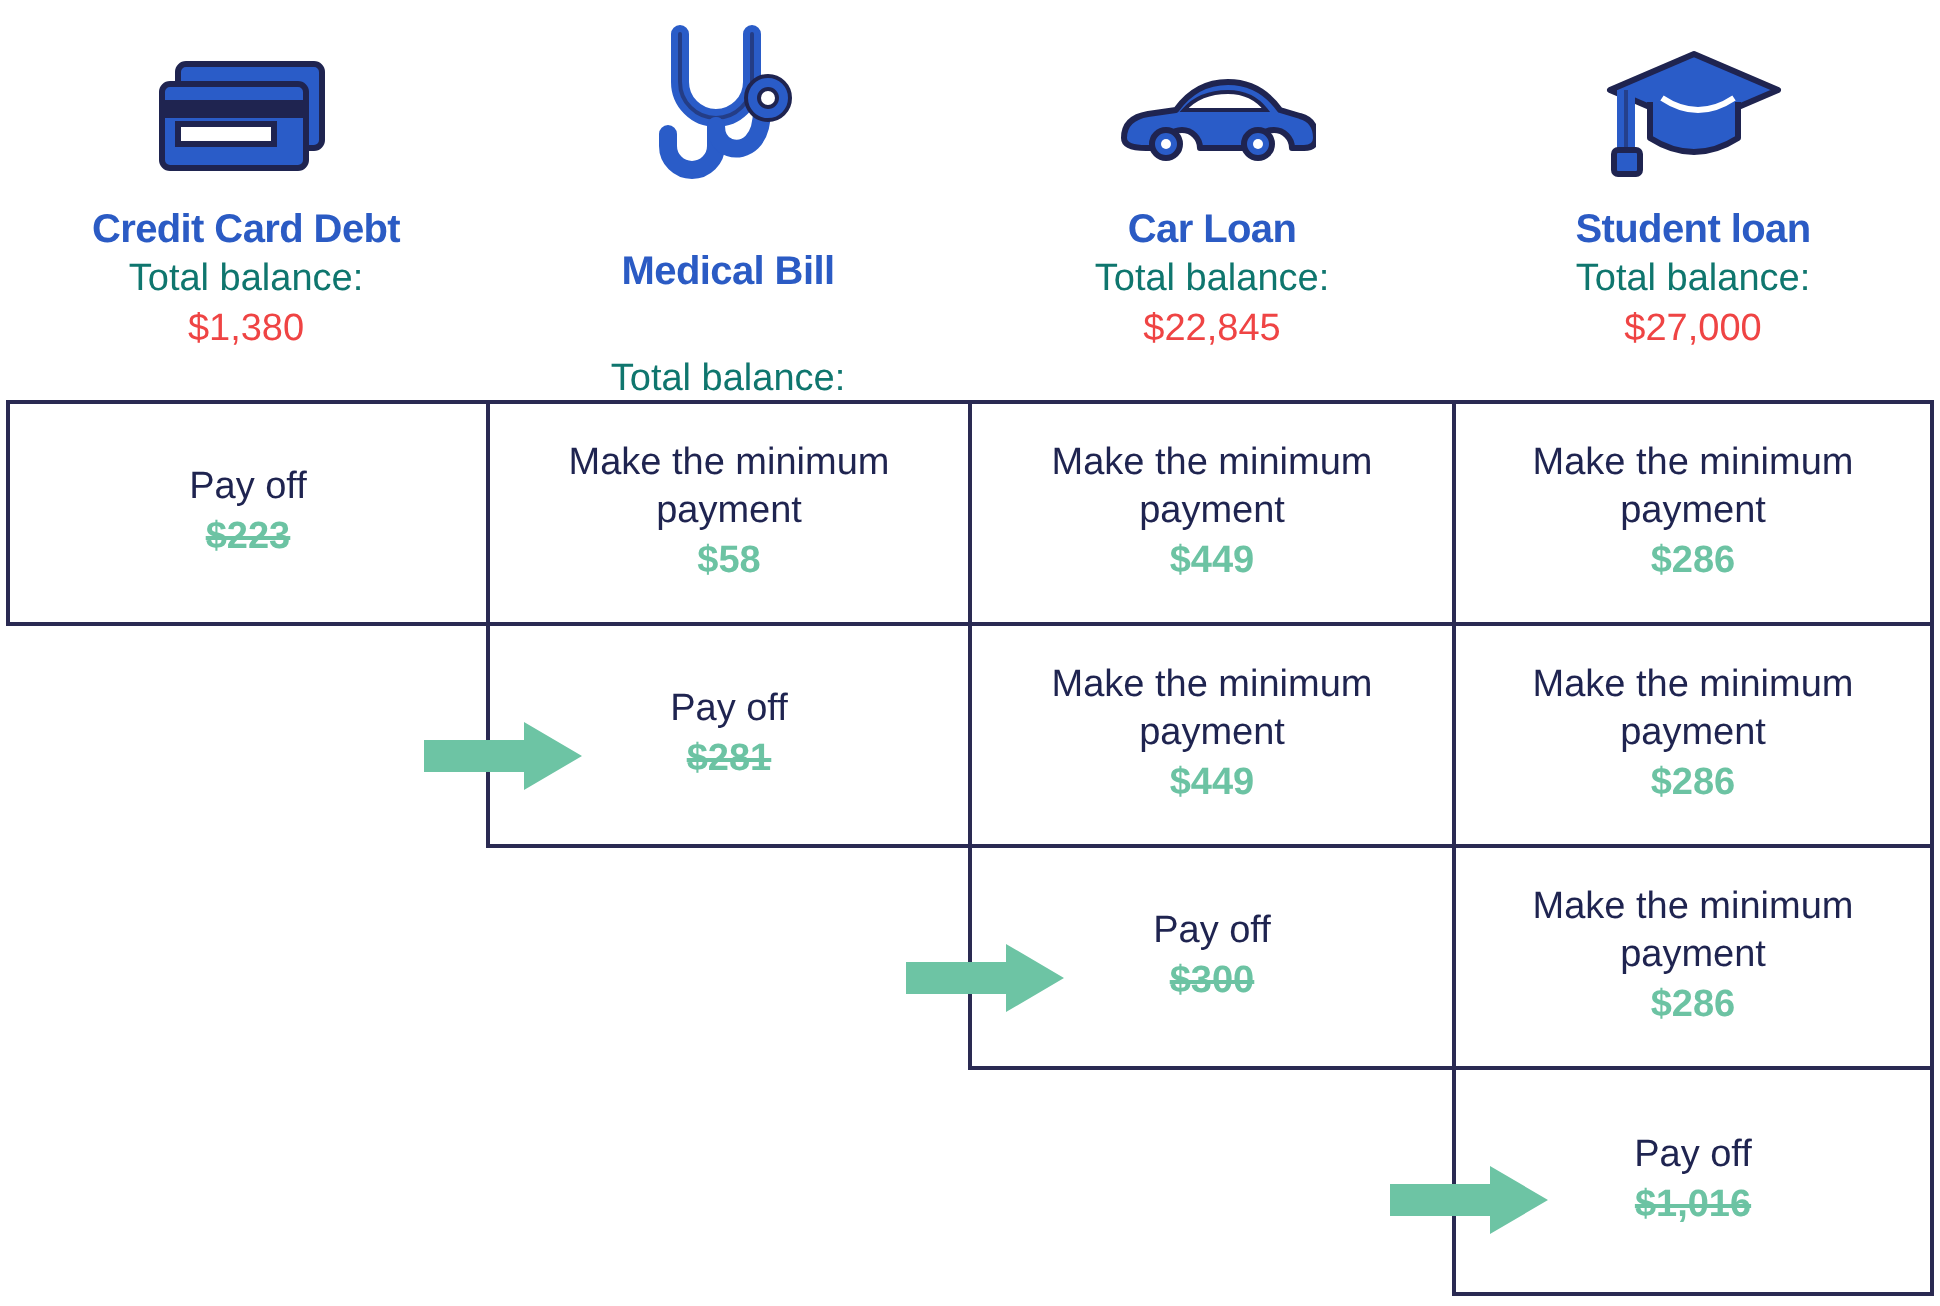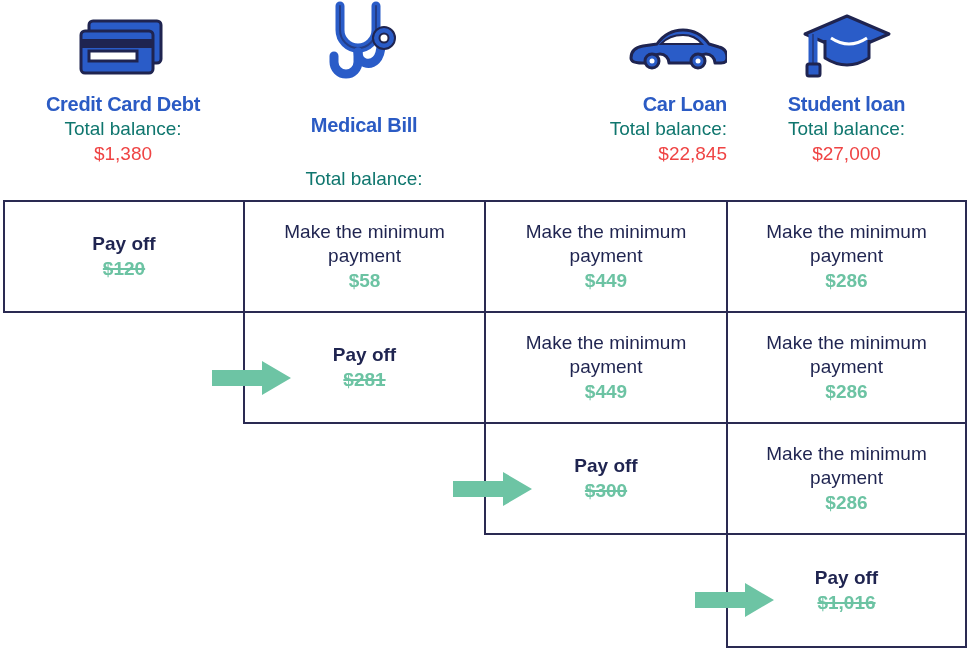--- a/index.html
+++ b/index.html
@@ -13,25 +13,25 @@
 
   
   .headers {
     position: absolute; left: 3px; top: 0; width: 963px; height: 200px;
     display: flex;
   }
   .head-col {
     flex: 0 0 auto;
     display: flex; flex-direction: column; align-items: center;
     justify-content: flex-start;
-    padding-top: 0;
+    padding-top: 11px;
   }
   .head-col.c0 { width: 240px; }
   .head-col.c1 { width: 242px; gap: 29px; }
-  .head-col.c2 { width: 242px; align-items: flex-end; }
+  .head-col.c2 { width: 242px; }
   .head-col.c3 { width: 239px; }
 
   .icon-wrap {
     height: 92px; display: flex; align-items: center; justify-content: center;
   }
   .icon-wrap svg { display: block; }
 
   .debt-title {
     color: #2B5BC4;
     font-size: 20px;
@@ -65,21 +65,21 @@
     align-items: center; justify-content: center;
     text-align: center;
     padding: 4px 10px;
   }
   .cell-label {
     color: #1F2450;
     font-size: 19px;
     line-height: 24px;
     font-weight: normal;
   }
-  .cell-label.bold { font-weight: bold; }
+  .cell-label.bold { font-weight: normal; }
   .cell-amt {
     color: #6CC3A3;
     font-size: 19px;
     line-height: 26px;
     font-weight: bold;
   }
   .cell-amt.struck { text-decoration: line-through; text-decoration-thickness: 2px; }
 
   
   .arrow { position: absolute; z-index: 5; }
@@ -156,21 +156,21 @@
       <div class="debt-sub">Total balance:</div>
       <div class="debt-amt">$27,000</div>
     </div>
 
   </div>
 
   <div class="grid">
 
     <div class="cell" style="left:3px; top:200px; width:242px; height:113px;">
       <div class="cell-label bold">Pay off</div>
-      <div class="cell-amt struck">$120</div>
+      <div class="cell-amt struck">$223</div>
     </div>
     <div class="cell" style="left:243px; top:200px; width:243px; height:113px;">
       <div class="cell-label">Make the minimum payment</div>
       <div class="cell-amt">$58</div>
     </div>
     <div class="cell" style="left:484px; top:200px; width:244px; height:113px;">
       <div class="cell-label">Make the minimum payment</div>
       <div class="cell-amt">$449</div>
     </div>
     <div class="cell" style="left:726px; top:200px; width:241px; height:113px;">

